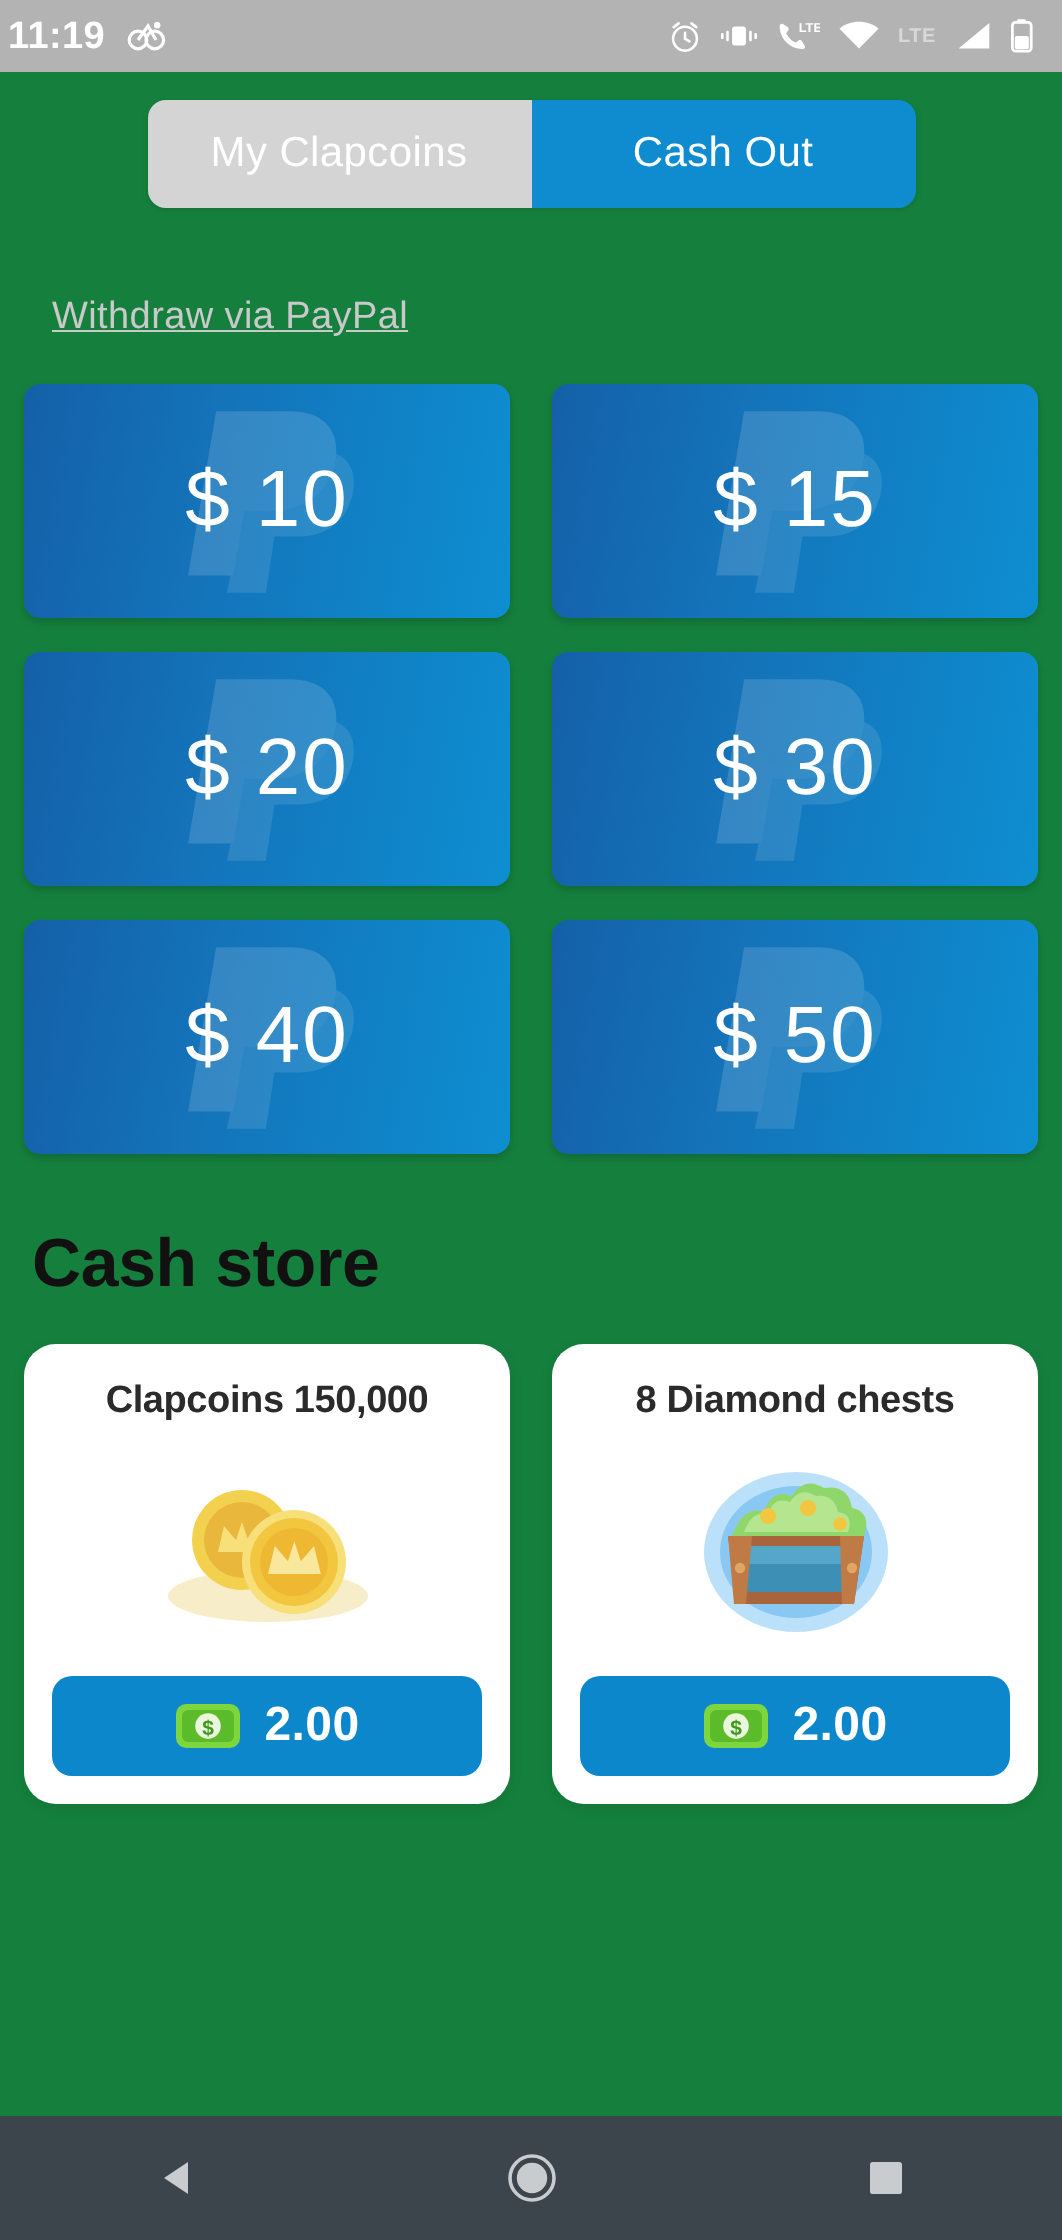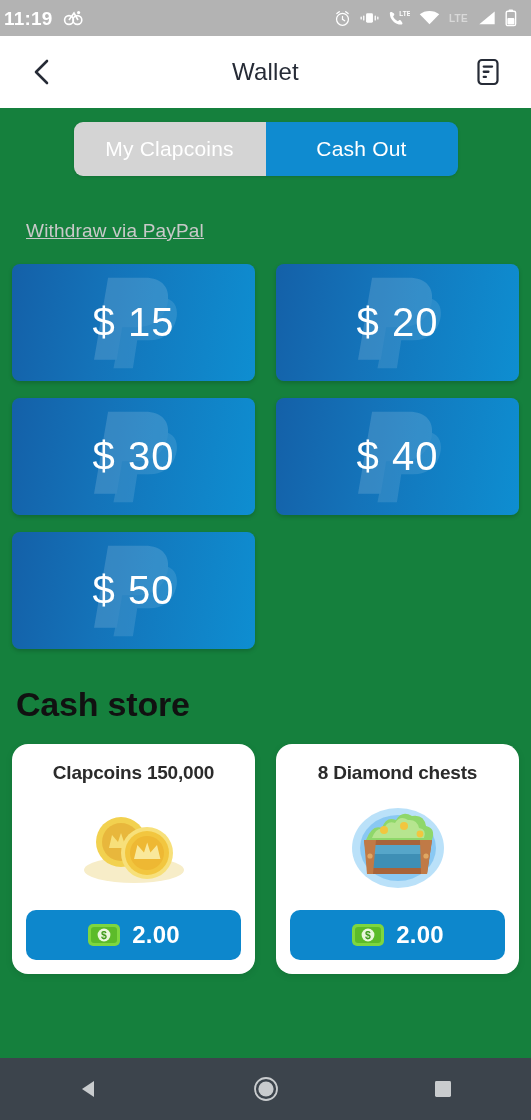--- a/index.html
+++ b/index.html
@@ -139,47 +139,38 @@
       <span class="sb-ico">
         <svg width="12" height="18" viewBox="0 0 12 18">
           <rect x="3.6" y="0.6" width="4.4" height="2" rx=".7" fill="#ffffff"></rect>
           <rect x="1.2" y="2.2" width="9.4" height="14.4" rx="1.6" fill="none" stroke="#ffffff" stroke-width="1.4"></rect>
           <rect x="2.4" y="9" width="7" height="6.6" rx="1" fill="#ffffff"></rect>
         </svg>
       </span>
     </div>
   </div>
 
-  <div class="header">
-    <div class="hdr-btn">
-      <svg width="24" height="26" viewBox="0 0 24 26">
-        <path d="M16 2 L5 13 L16 24" fill="none" stroke="#262b36" stroke-width="2.6" stroke-linecap="round" stroke-linejoin="round"></path>
-      </svg>
-    </div>
-    <div class="hdr-title">Wallet</div>
-    <div class="hdr-btn">
-      <svg width="26" height="28" viewBox="0 0 26 28">
-        <rect x="3.5" y="2" width="19" height="24" rx="3.4" fill="none" stroke="#262b36" stroke-width="2.2"></rect>
-        <rect x="7.6" y="7.4" width="10.6" height="2.3" rx="1.1" fill="#262b36"></rect>
-        <rect x="7.6" y="12.6" width="7" height="2.3" rx="1.1" fill="#262b36"></rect>
-        <rect x="7.6" y="17.8" width="4.4" height="2.3" rx="1.1" fill="#262b36"></rect>
-      </svg>
-    </div>
-  </div>
 
   <div class="content">
 
     <div class="tabs">
       <div class="tab inactive">My Clapcoins</div>
       <div class="tab active">Cash Out</div>
     </div>
 
     <div class="subtitle">Withdraw via PayPal</div>
 
     <div class="grid">
+      <div class="amt">
+        <svg class="amt-watermark" viewBox="0 0 100 100">
+          <path d="M26 8 h34 c16 0 24 9 21 24 c-3 14 -14 22 -29 22 h-13 l-5 30 h-21 Z" fill="#ffffff"></path>
+          <path d="M44 26 h28 c14 0 20 8 17 21 c-3 12 -12 19 -25 19 h-11 l-4 26 h-18 Z" fill="#ffffff" opacity=".75"></path>
+        </svg>
+        <span class="amt-label">$ 10</span>
+      </div>
       <div class="amt">
         <svg class="amt-watermark" viewBox="0 0 100 100">
           <path d="M26 8 h34 c16 0 24 9 21 24 c-3 14 -14 22 -29 22 h-13 l-5 30 h-21 Z" fill="#ffffff"></path>
           <path d="M44 26 h28 c14 0 20 8 17 21 c-3 12 -12 19 -25 19 h-11 l-4 26 h-18 Z" fill="#ffffff" opacity=".75"></path>
         </svg>
         <span class="amt-label">$ 15</span>
       </div>
       <div class="amt">
         <svg class="amt-watermark" viewBox="0 0 100 100">
           <path d="M26 8 h34 c16 0 24 9 21 24 c-3 14 -14 22 -29 22 h-13 l-5 30 h-21 Z" fill="#ffffff"></path>

